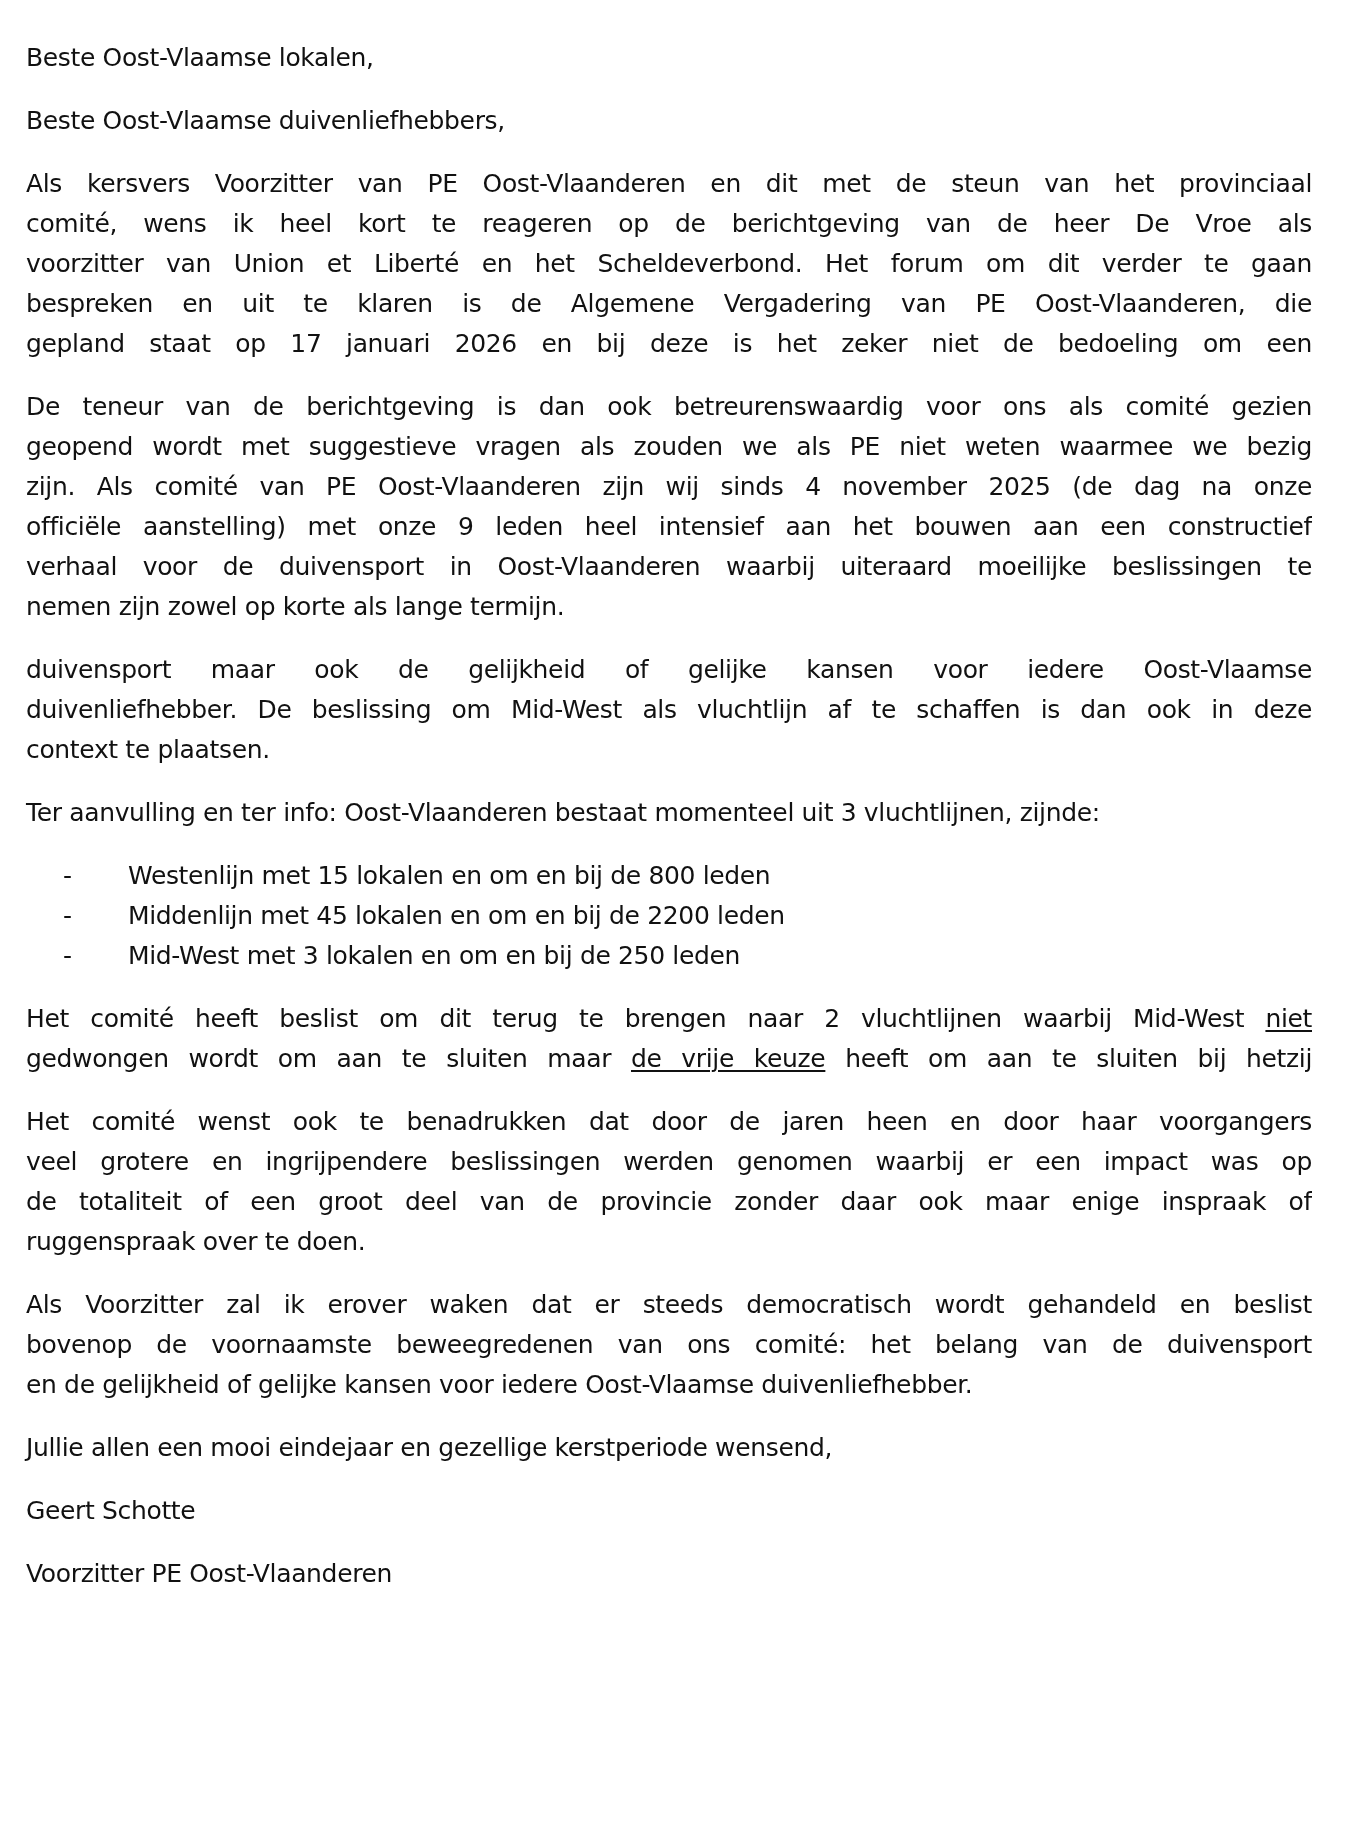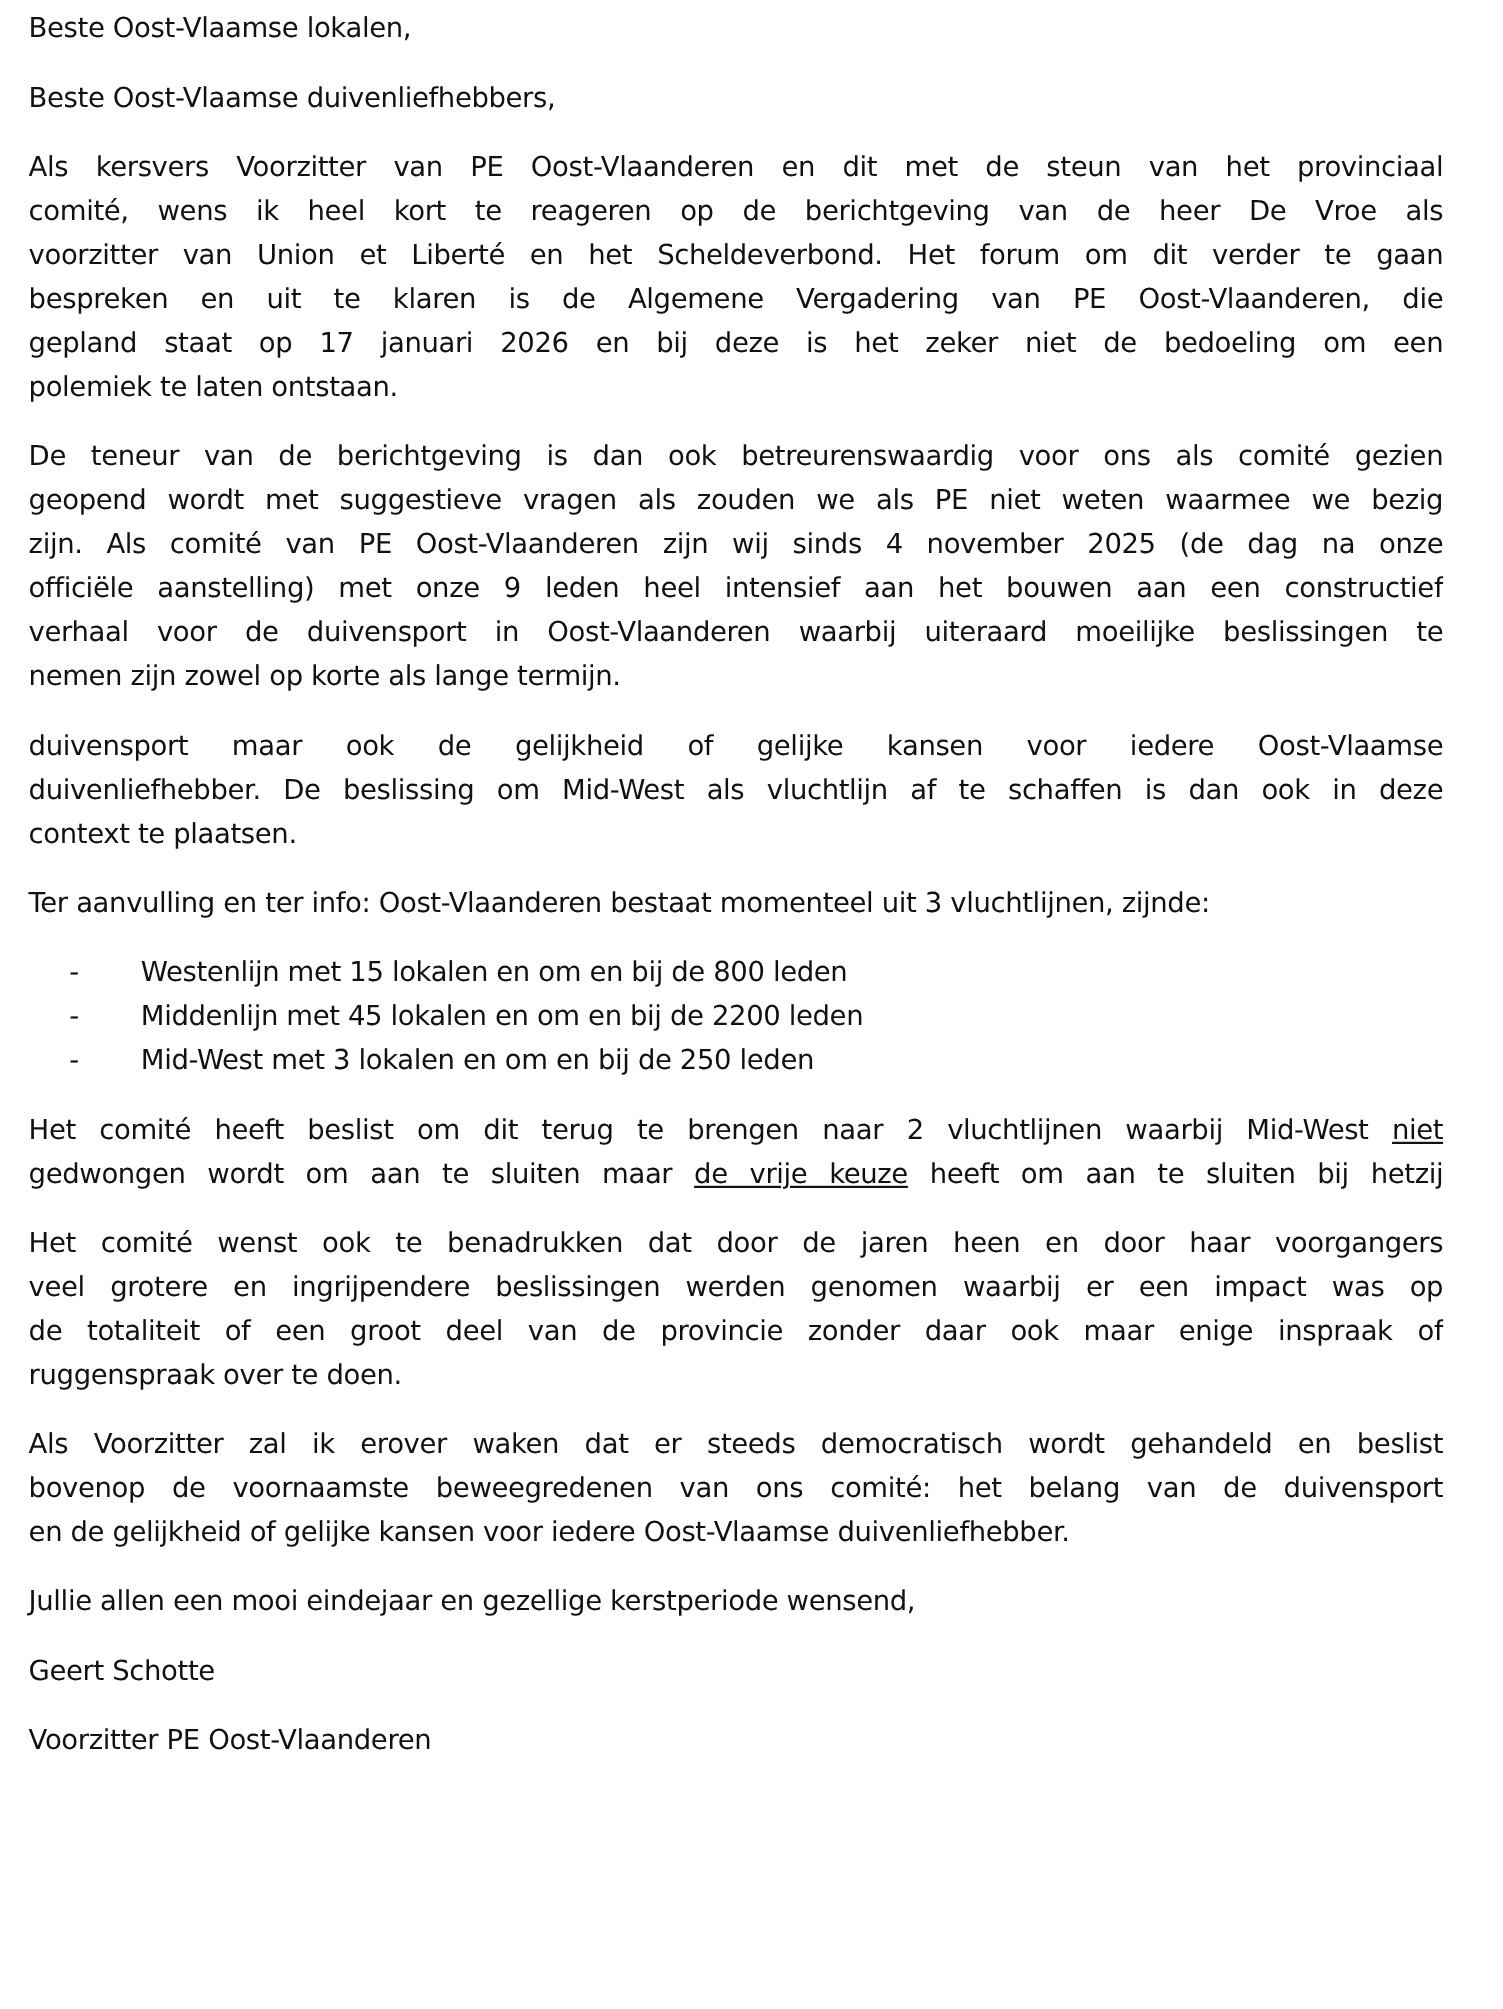--- a/index.html
+++ b/index.html
@@ -1,21 +1,21 @@
 <!DOCTYPE html>
 <html><head>
 <meta charset="utf-8">
 <style>
   html, body { margin: 0; padding: 0; background: #ffffff; }
   body {
     width: 1366px; height: 1826px; overflow: hidden;
     font-family: "DejaVu Sans", sans-serif;
     color: #111111;
   }
-  .page { padding: 6px 54px 0 26px; box-sizing: border-box; width: 1366px; }
+  .page { padding: 6px 54px 0 26px; box-sizing: border-box; width: 1366px; margin-top: 32px; }
   .para { margin: 0 0 23px 0; }
   .line {
     display: block; height: 40px; line-height: 40px;
     font-size: 25px; letter-spacing: -0.35px; word-spacing: 0px;
     white-space: nowrap; overflow: visible;
   }
   .line.just { text-align: justify; text-align-last: justify; white-space: normal; overflow: hidden; }
   .u { text-decoration: underline; text-underline-offset: 3px; text-decoration-thickness: 1.5px; }
   .list { margin: 0 0 23px 0; padding: 0; list-style: none; }
   .list li { display: flex; height: 40px; line-height: 40px; font-size: 25px; letter-spacing: -0.35px; }
@@ -33,21 +33,20 @@
   <p class="para">
     <span class="line">Beste Oost-Vlaamse duivenliefhebbers,</span>
   </p>
 
   <p class="para">
     <span class="line just">Als kersvers Voorzitter van PE Oost-Vlaanderen en dit met de steun van het provinciaal</span>
     <span class="line just">comité, wens ik heel kort te reageren op de berichtgeving van de heer De Vroe als</span>
     <span class="line just">voorzitter van Union et Liberté en het Scheldeverbond. Het forum om dit verder te gaan</span>
     <span class="line just">bespreken en uit te klaren is de Algemene Vergadering van PE Oost-Vlaanderen, die</span>
     <span class="line just">gepland staat op 17 januari 2026 en bij deze is het zeker niet de bedoeling om een</span>
-    <span class="line">polemiek te laten ontstaan.</span>
   </p>
 
 
   <p class="para">
     <span class="line just">De teneur van de berichtgeving is dan ook betreurenswaardig voor ons als comité gezien</span>
     <span class="line just">geopend wordt met suggestieve vragen als zouden we als PE niet weten waarmee we bezig</span>
     <span class="line just">zijn. Als comité van PE Oost-Vlaanderen zijn wij sinds 4 november 2025 (de dag na onze</span>
     <span class="line just">officiële aanstelling) met onze 9 leden heel intensief aan het bouwen aan een constructief</span>
     <span class="line just">verhaal voor de duivensport in Oost-Vlaanderen waarbij uiteraard moeilijke beslissingen te</span>
     <span class="line">nemen zijn zowel op korte als lange termijn.</span>

